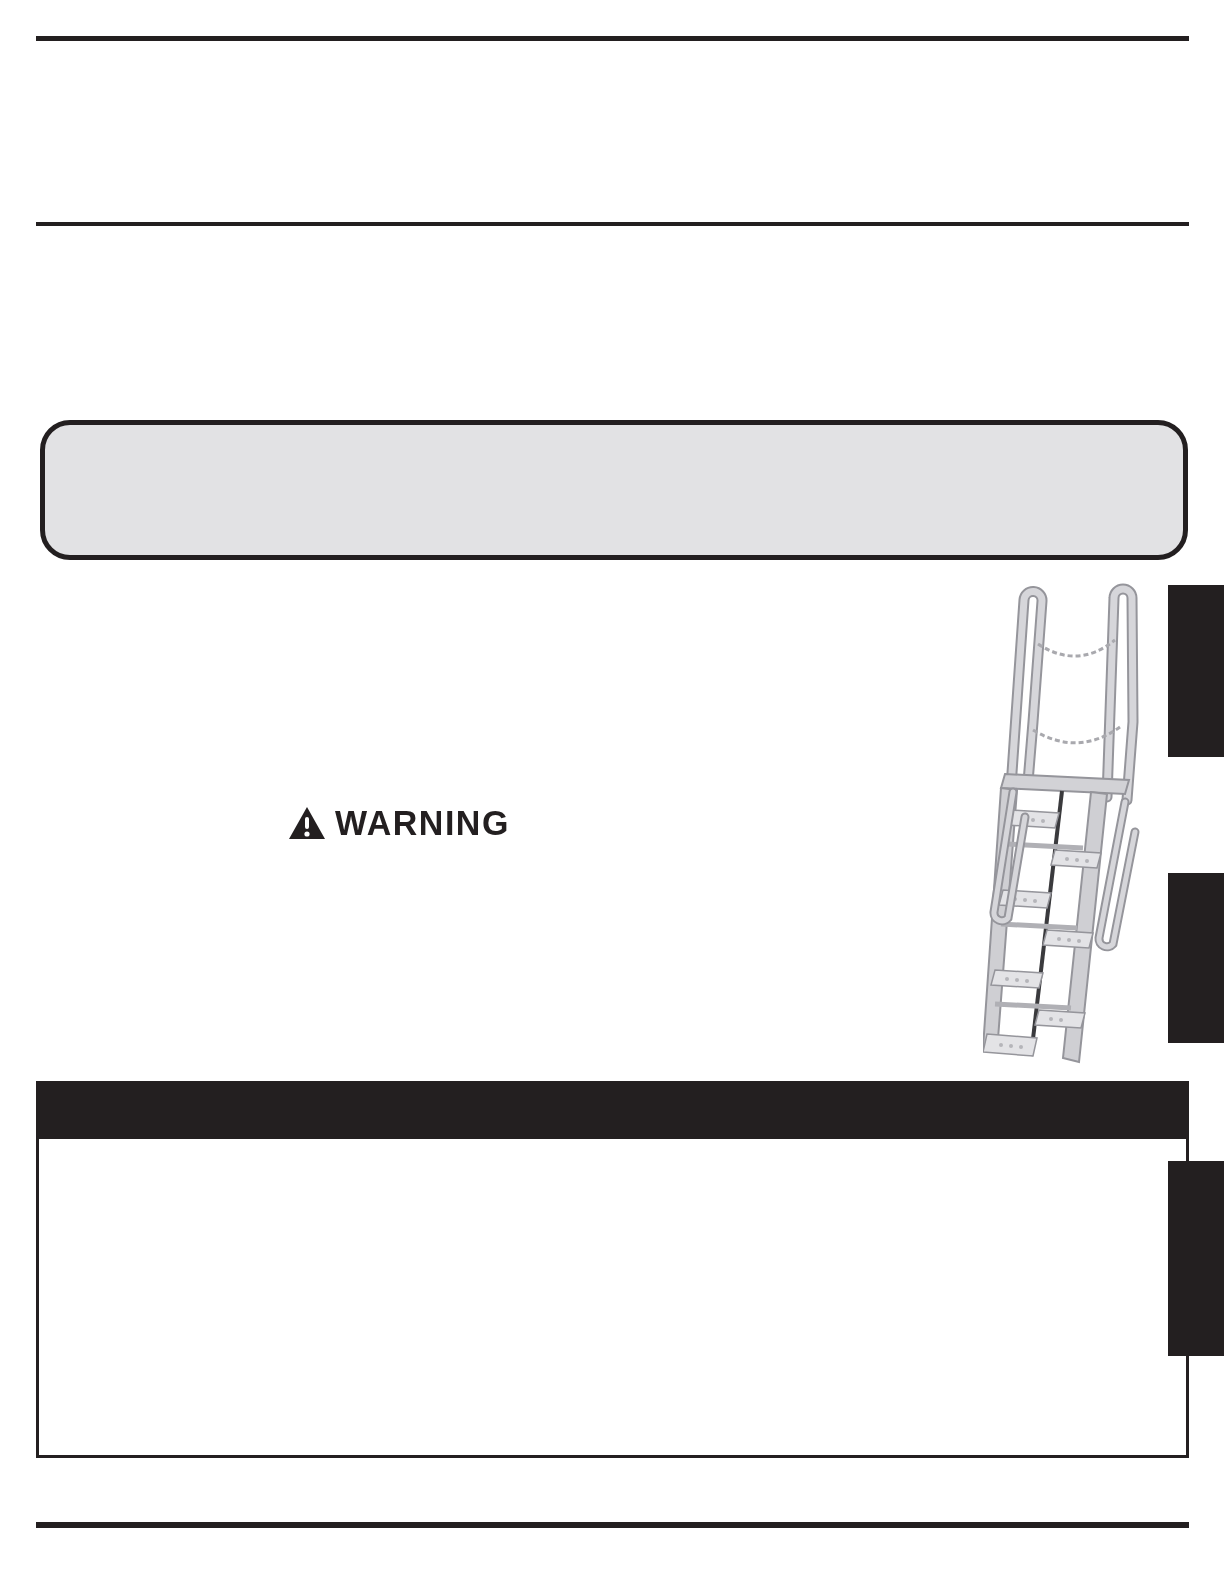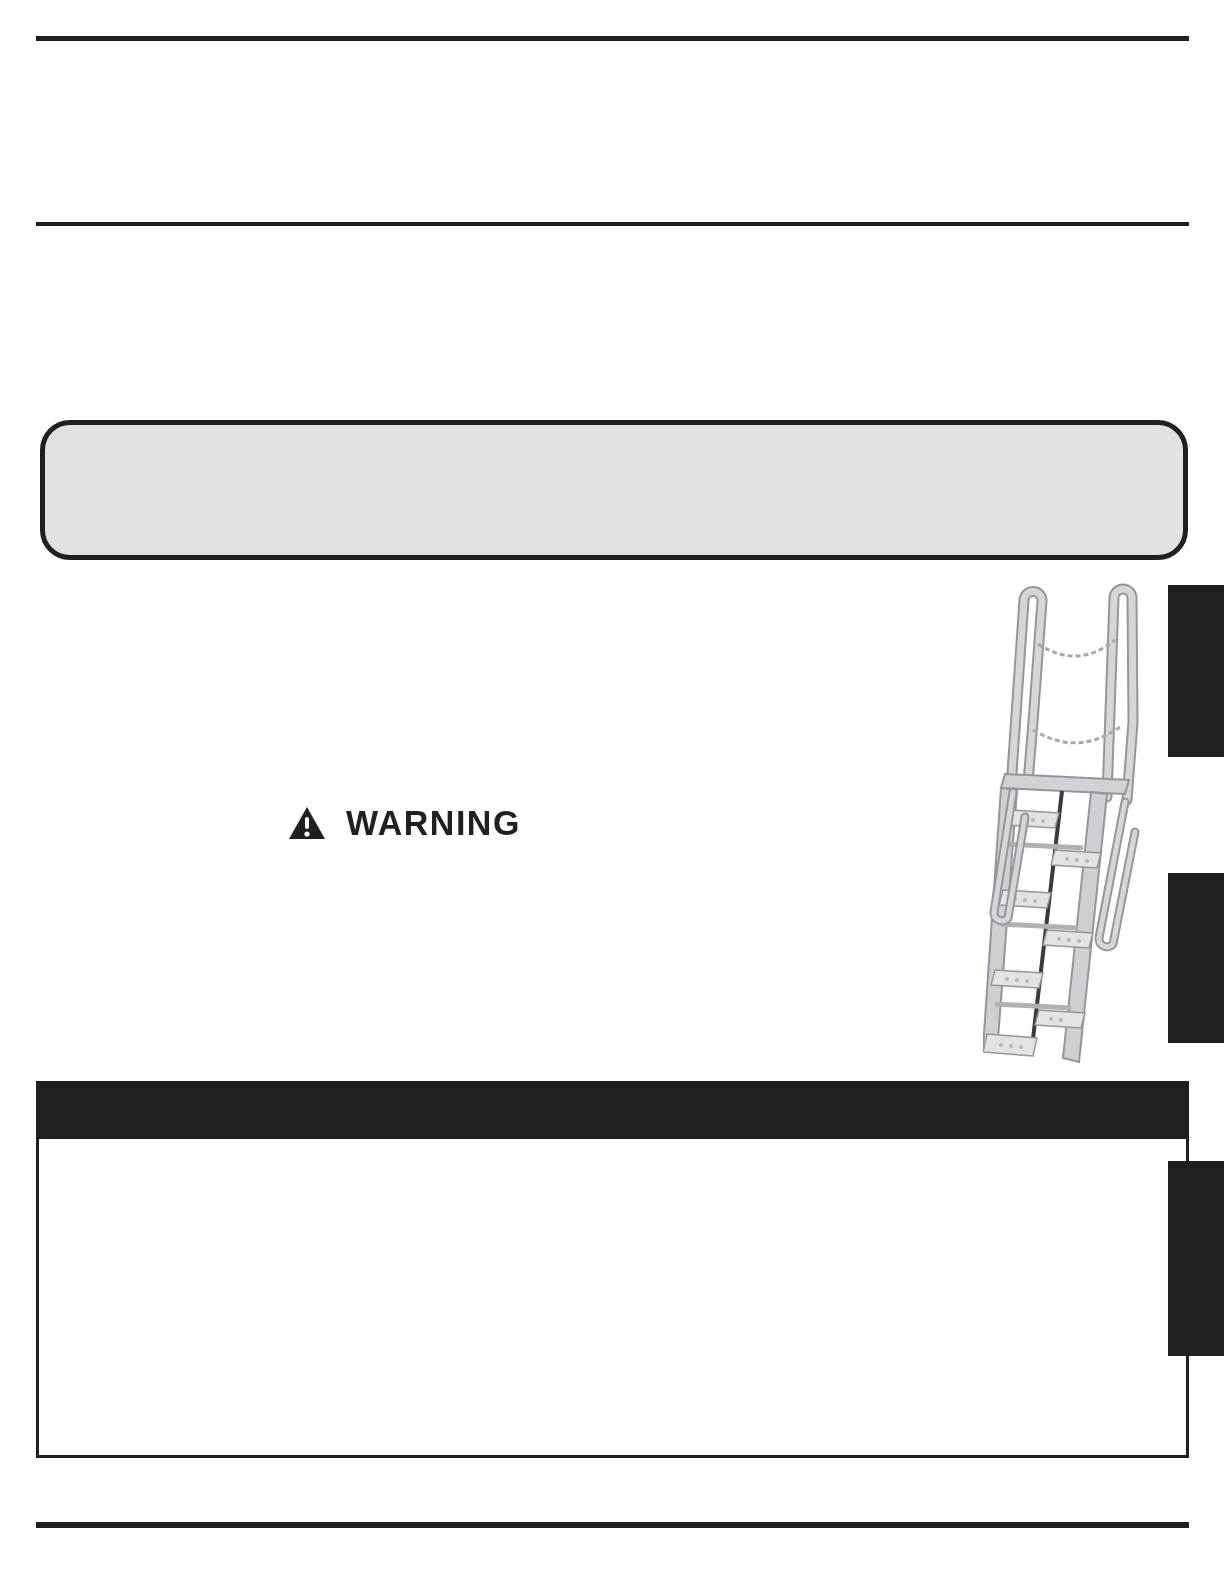--- a/index.html
+++ b/index.html
@@ -22,21 +22,21 @@
   .rule-second{left:36px;top:222px;width:1153px;height:4px;}
   .rule-bottom{left:36px;top:1522px;width:1153px;height:6px;}
   .callout{
     left:40px;top:420px;width:1138px;height:130px;
     background:var(--callout-fill);
     border:5px solid var(--ink);
     border-radius:30px;
   }
   .warning-wrap{
     left:288px;top:803px;height:40px;
-    display:flex;align-items:center;gap:20px;
+    display:flex;align-items:center;gap:9px;
   }
   .warning-text{
     font-size:34px;font-weight:700;color:var(--ink);
     letter-spacing:1.5px;line-height:1;
     transform:scaleY(1.02);
   }
   .ladder-box{left:983px;top:582px;width:164px;height:488px;}
   .side-tab{left:1168px;width:56px;background:var(--ink);}
   .side-tab-1{top:585px;height:172px;}
   .side-tab-2{top:873px;height:170px;}

